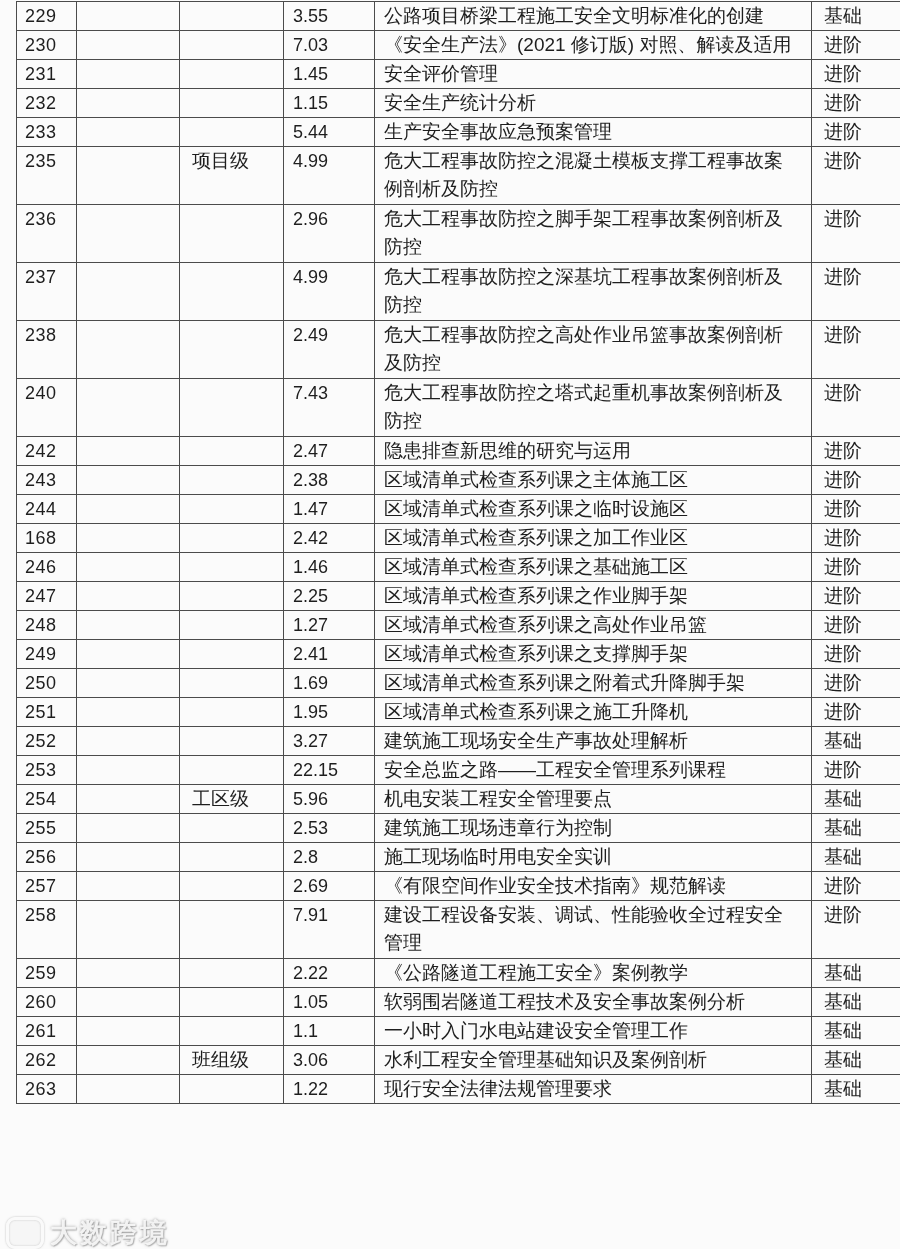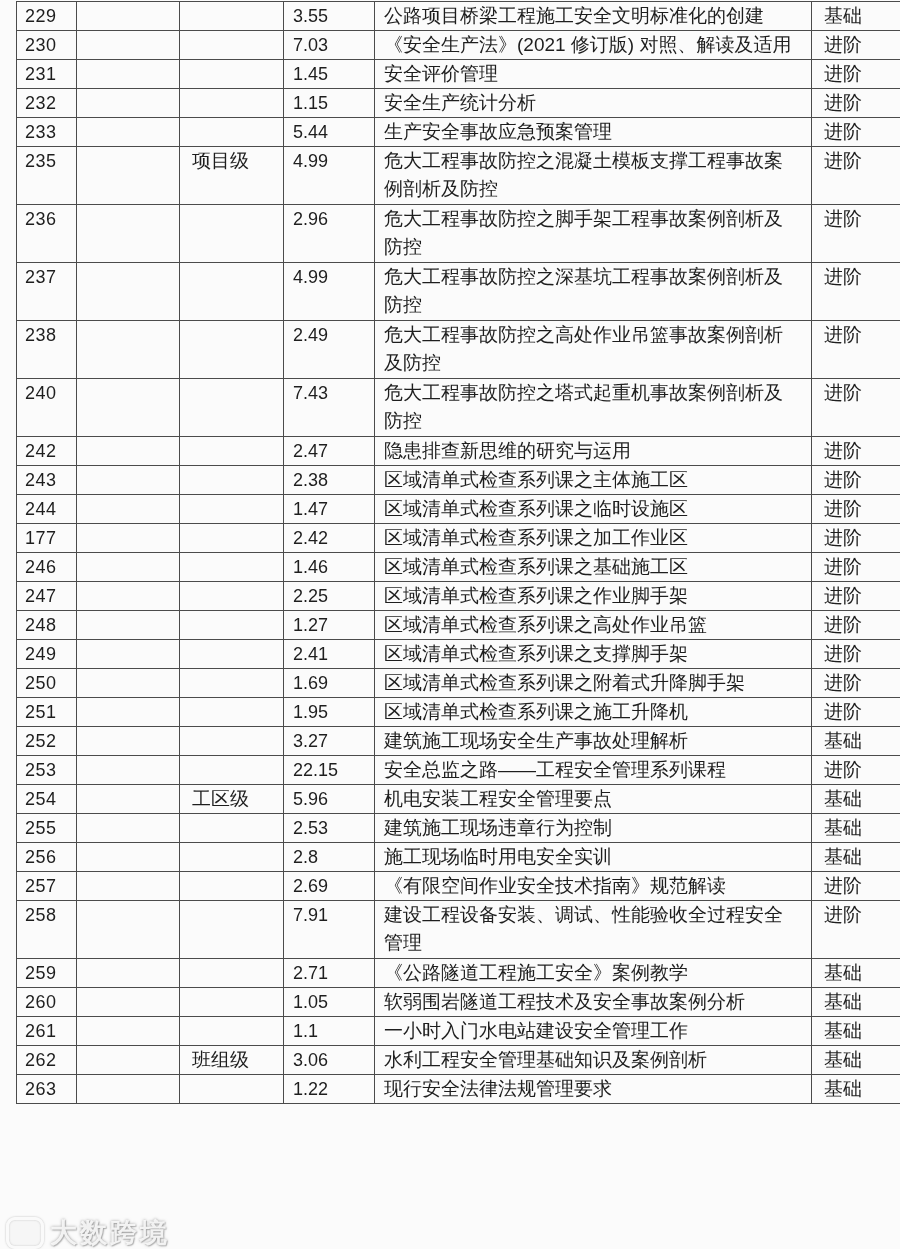--- a/index.html
+++ b/index.html
@@ -189,21 +189,21 @@
       </tr>
       <tr>
         <td class="c-no">244</td>
         <td class="c-group"></td>
         <td class="c-level"></td>
         <td class="c-hours">1.47</td>
         <td class="c-title">区域清单式检查系列课之临时设施区</td>
         <td class="c-diff">进阶</td>
       </tr>
       <tr>
-        <td class="c-no">177</td>
+        <td class="c-no">168</td>
         <td class="c-group"></td>
         <td class="c-level"></td>
         <td class="c-hours">2.42</td>
         <td class="c-title">区域清单式检查系列课之加工作业区</td>
         <td class="c-diff">进阶</td>
       </tr>
       <tr>
         <td class="c-no">246</td>
         <td class="c-group"></td>
         <td class="c-level"></td>
@@ -304,21 +304,21 @@
         <td class="c-group"></td>
         <td class="c-level"></td>
         <td class="c-hours">7.91</td>
         <td class="c-title">建设工程设备安装、调试、性能验收全过程安全管理</td>
         <td class="c-diff">进阶</td>
       </tr>
       <tr>
         <td class="c-no">259</td>
         <td class="c-group"></td>
         <td class="c-level"></td>
-        <td class="c-hours">2.71</td>
+        <td class="c-hours">2.22</td>
         <td class="c-title">《公路隧道工程施工安全》案例教学</td>
         <td class="c-diff">基础</td>
       </tr>
       <tr>
         <td class="c-no">260</td>
         <td class="c-group"></td>
         <td class="c-level"></td>
         <td class="c-hours">1.05</td>
         <td class="c-title">软弱围岩隧道工程技术及安全事故案例分析</td>
         <td class="c-diff">基础</td>

